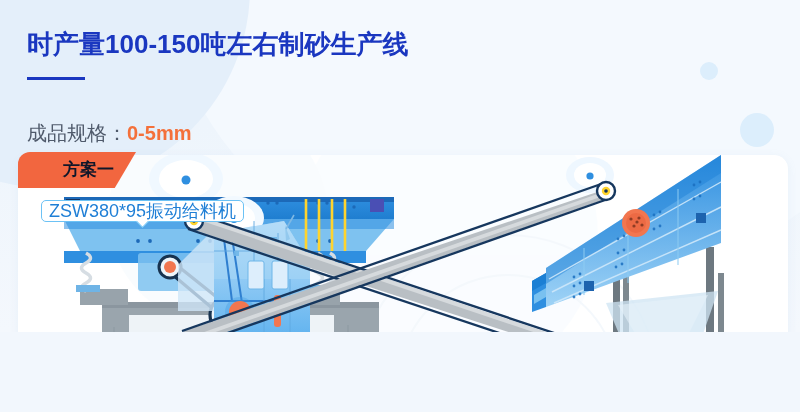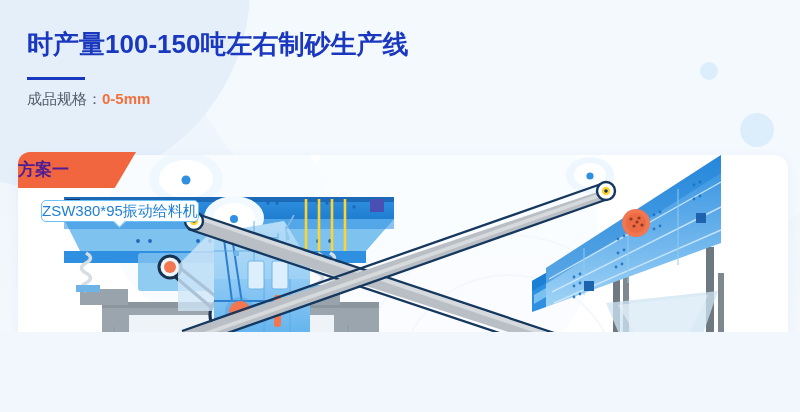--- a/index.html
+++ b/index.html
@@ -78,22 +78,22 @@
     position: absolute;
     left: 27px;
     top: 77px;
     width: 58px;
     height: 3px;
     background: #1a37c0;
   }
   #spec-line {
     position: absolute;
     left: 27px;
-    top: 90px;
-    font-size: 15px;
+    top: 120px;
+    font-size: 20px;
     color: #4f5a6b;
     white-space: nowrap;
   }
   #spec-label { color: #4f5a6b; }
   #spec-value { color: #f4703a; font-weight: bold; }
 
   
   #scheme-card {
     position: absolute;
     left: 18px;
@@ -118,38 +118,38 @@
     -webkit-clip-path: polygon(0 0, 100% 0, 82% 100%, 0 100%);
     clip-path: polygon(0 0, 100% 0, 82% 100%, 0 100%);
     z-index: 6;
   }
   #scheme-tab-label {
     position: absolute;
     left: 0; top: 0;
     width: 96px;
     height: 36px;
     line-height: 36px;
-    text-align: left;
-    color: #4c1d95;
+    text-align: right;
+    color: #0f172a;
     font-size: 17px;
     font-weight: bold;
   }
 
   
   .callout {
     position: absolute;
     z-index: 8;
     background: #ffffff;
     border: 1px solid #6cc2f5;
     border-radius: 5px;
     color: #1f7fd6;
-    font-size: 15px;
+    font-size: 18px;
     line-height: 20px;
     height: 20px;
-    padding: 0 0;
+    padding: 0 7px;
     white-space: nowrap;
   }
   .callout::after {
     content: "";
     position: absolute;
     left: 50%;
     bottom: -5px;
     margin-left: -5px;
     width: 8px;
     height: 8px;

